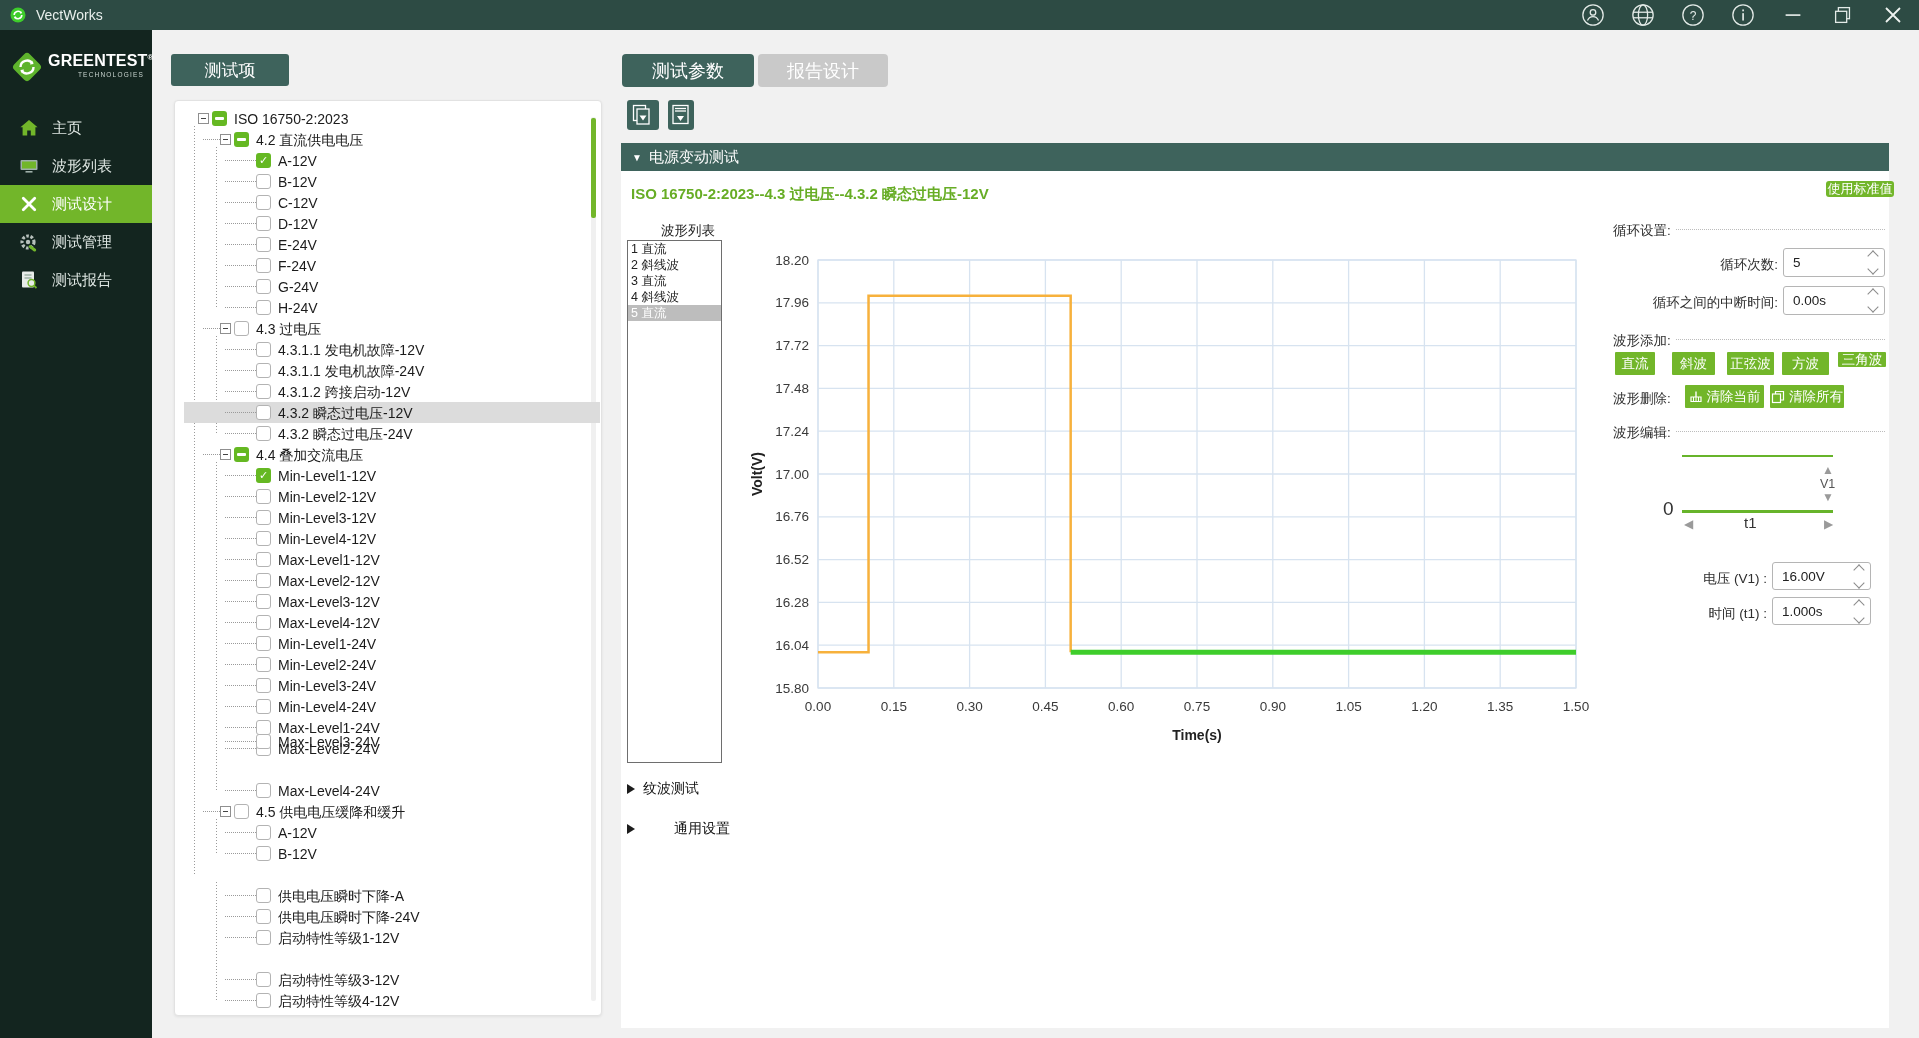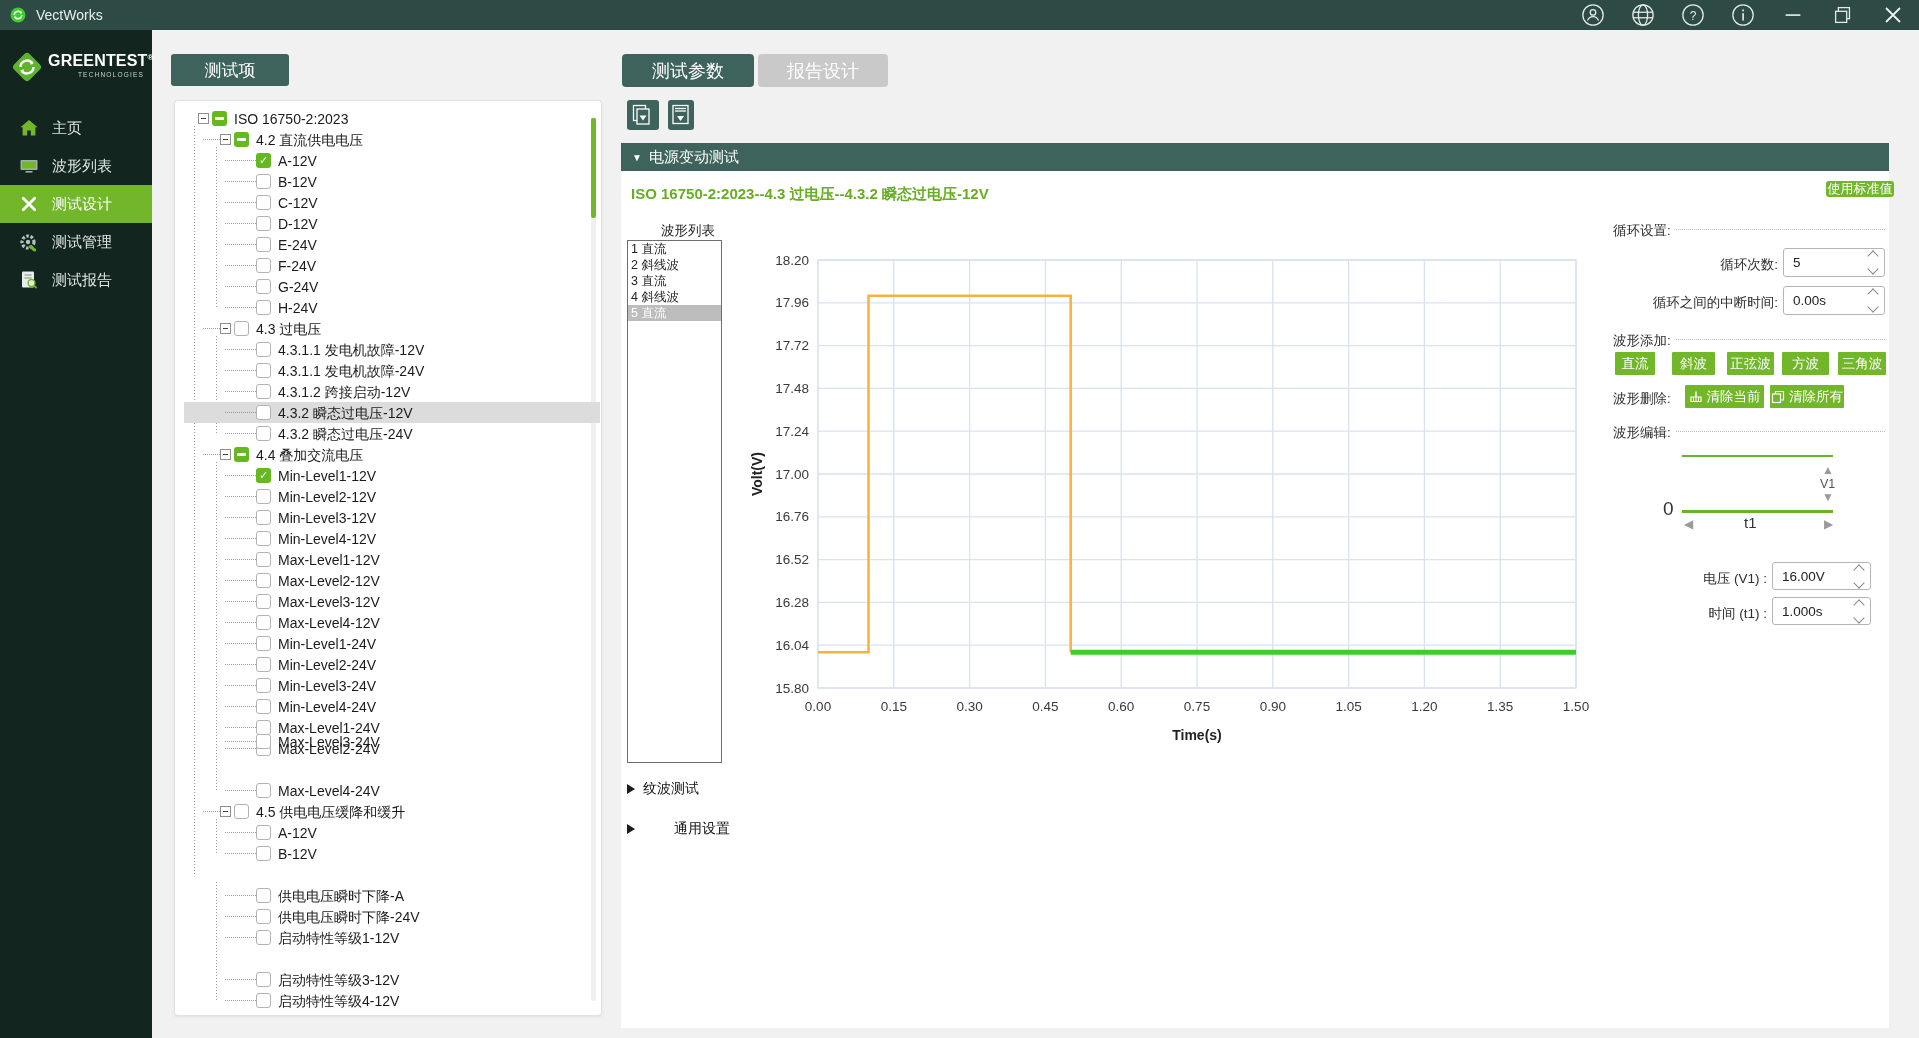--- a/index.html
+++ b/index.html
@@ -543,21 +543,21 @@
       </span>
   </div>
 
   <div class="rp-label" style="left:1613px;top:332px;">波形添加:</div>
   <div class="leader" style="left:1676px;top:339px;width:209px;"></div>
   <div id="waveAddBtns">
       <div class="gbtn" style="left: 1615px; top: 352px; width: 40px; height: 23px;">直流</div>
       <div class="gbtn" style="left: 1672px; top: 352px; width: 43px; height: 23px;">斜波</div>
       <div class="gbtn" style="left: 1727px; top: 352px; width: 47px; height: 23px;">正弦波</div>
       <div class="gbtn" style="left: 1782px; top: 352px; width: 47px; height: 23px;">方波</div>
-      <div class="gbtn" style="left: 1838px; top: 352px; width: 48px; height: 23px;">三角波</div>
+      <div class="gbtn" style="left: 1838px; top: 352px; width: 48px; height: 15px;">三角波</div>
     </div>
 
   <div class="rp-label" style="left:1613px;top:390px;">波形删除:</div>
   <div id="waveDelBtns">
       <div class="gbtn" style="left: 1685px; top: 385px; width: 79px; height: 23px;">
         <span style="display: flex;">
           <svg width="14" height="14" viewBox="0 0 14 14" xmlns="http://www.w3.org/2000/svg">
             <path d="M2 7 h10 v4.5 h-10 z" fill="none" stroke="#fff" stroke-width="1.2"></path>
             <line x1="4.5" y1="7" x2="4.5" y2="11.5" stroke="#fff" stroke-width="1"></line>
             <line x1="7" y1="7" x2="7" y2="11.5" stroke="#fff" stroke-width="1"></line>

